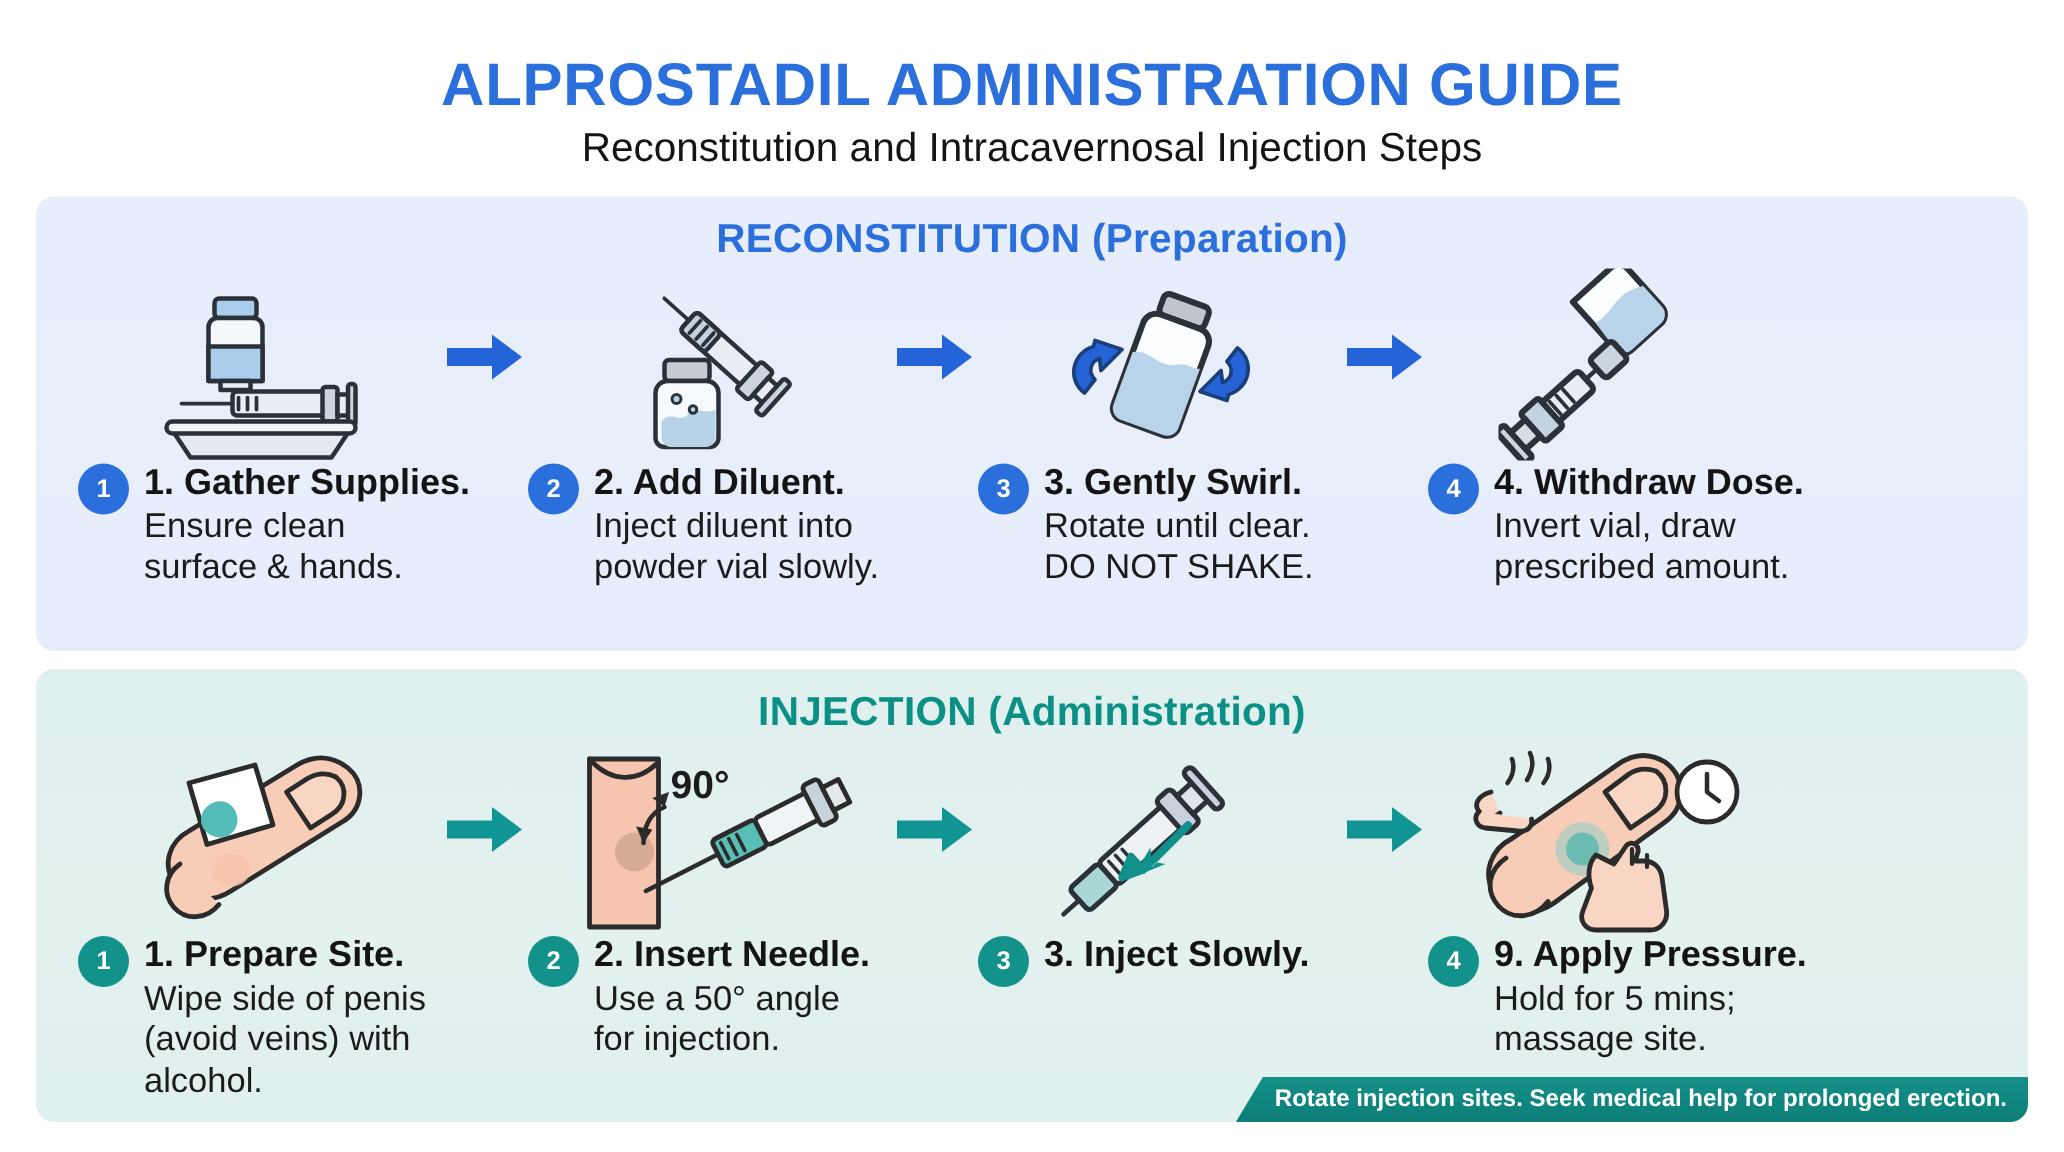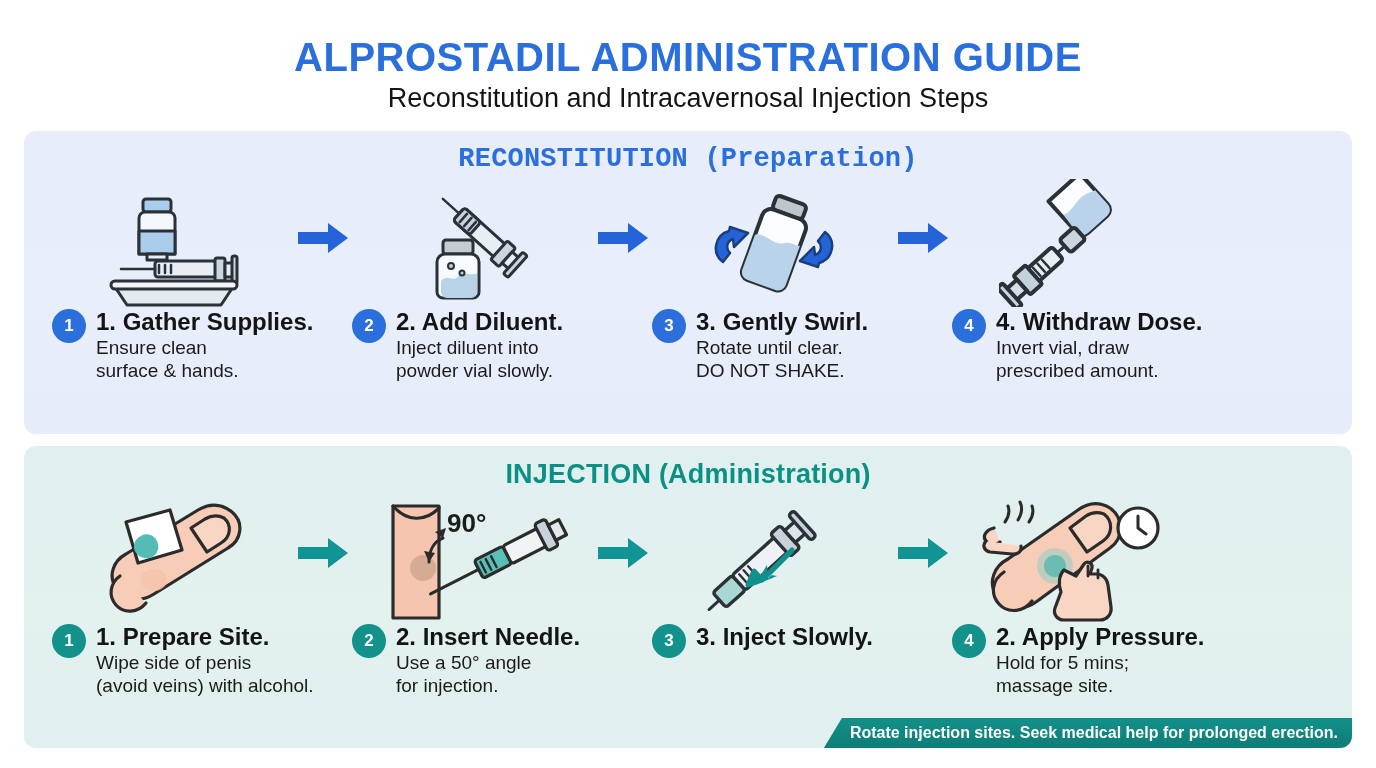--- a/index.html
+++ b/index.html
@@ -53,21 +53,21 @@
     background: linear-gradient(180deg, #e0f0ee 0%, #e3f1ef 55%, #e0f0ee 100%);
   }
   .panel-title {
     text-align: center;
     font-size: 27px;
     font-weight: bold;
     margin: 0;
     padding-top: 13px;
     letter-spacing: 0.2px;
   }
-  .panel-recon .panel-title { color: #2a6fdb; font-family: Liberation Mono, monospace; }
+  .panel-recon .panel-title { color: #2a6fdb; }
   .panel-inject .panel-title { color: #0b9086; }
 
   
   .steps {
     position: absolute;
     left: 0; right: 0;
     top: 48px;
     display: flex;
     align-items: flex-start;
   }
@@ -105,21 +105,21 @@
   .badge-teal { background: #13928b; }
   .step-text { padding-top: 1px; }
   .step-head {
     font-size: 24px;
     font-weight: bold;
     color: #141414;
     line-height: 1.14;
     white-space: nowrap;
   }
   .step-desc {
-    font-size: 19px;
+    font-size: 23px;
     color: #1b1b1b;
     line-height: 1.18;
     margin-top: 2px;
     white-space: pre-line;
   }
 
   
   .arrow {
     position: absolute;
     top: 42px;
@@ -411,21 +411,21 @@
             <path d="M82 70 c-5 5 -6 14 -3 22 l-6 16 c-2 6 2 12 9 12 h36 c7 0 12 -6 11 -13 l-3 -22 c-1 -7 -6 -11 -12 -11 h-6 l2 -6 c1 -5 -5 -8 -8 -4 l-8 12 z" fill="#f9d6c3"></path>
             <path d="M106 76 v-10 M116 78 v-8" fill="none" stroke-width="2.8"></path>
             <circle cx="156" cy="28" r="20" fill="#ffffff"></circle>
             <path d="M156 16 v12 l8 6" fill="none" stroke-width="3"></path>
           </g>
         </svg>
       </div>
       <div class="step-body">
         <span class="badge badge-teal">4</span>
         <span class="step-text">
-          <span class="step-head">2. Apply Pressure.</span>
+          <span class="step-head">9. Apply Pressure.</span>
           <span class="step-desc" style="display:block">Hold for 5 mins;
 massage site.</span>
         </span>
       </div>
     </div>
   </div>
 
   <div class="note note-teal">Rotate injection sites. Seek medical help for prolonged erection.</div>
 </section>
 

